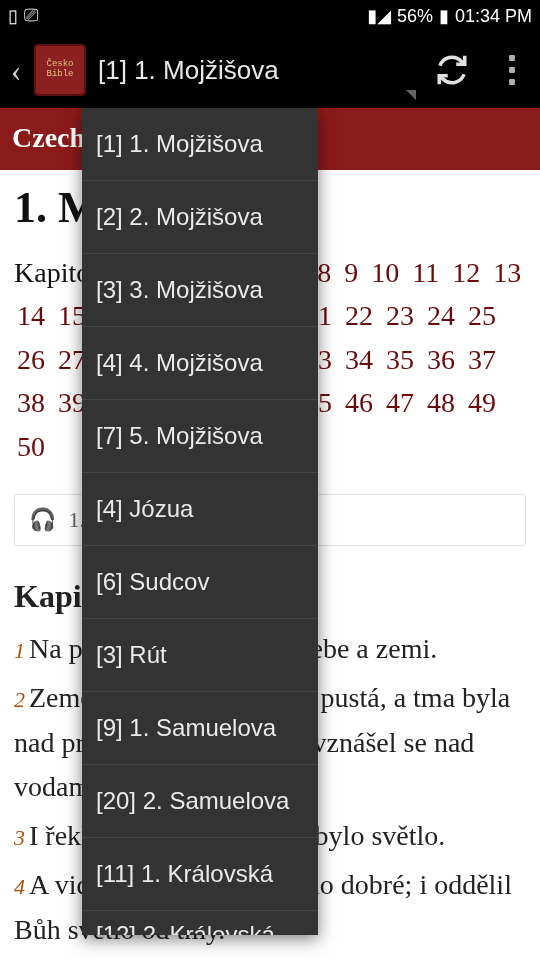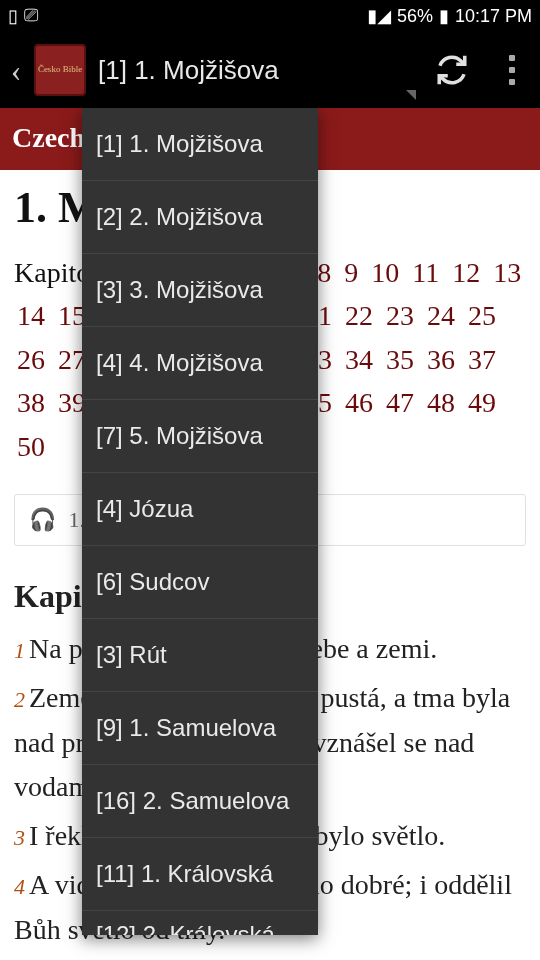--- a/index.html
+++ b/index.html
@@ -2,21 +2,21 @@
 <html><head>
 <meta charset="utf-8">
 <style>
   * { margin: 0; padding: 0; box-sizing: border-box; }
   html, body { width: 540px; height: 960px; overflow: hidden; font-family: Georgia, serif; background: #fff; }
   .status-bar { height: 32px; background: #000; color: #fff; display: flex; align-items: center; padding: 0 8px; font-family: Arial, sans-serif; font-size: 18px; }
   .status-left { display: flex; gap: 6px; }
   .status-right { margin-left: auto; display: flex; align-items: center; gap: 6px; }
   .app-bar { height: 76px; background: #000; display: flex; align-items: center; padding: 0 4px; position: relative; }
   .back-arrow { color: #ccc; font-size: 32px; width: 24px; text-align: center; }
-  .app-icon { width: 52px; height: 52px; background: #8b2020; border: 2px solid #5a1010; border-radius: 4px; margin: 0 6px; display:flex; align-items:center; justify-content:center; color:#e0c080; font-size:9px; text-align:center; line-height:1.1; font-family: Liberation Serif, serif;}
+  .app-icon { width: 52px; height: 52px; background: #8b2020; border: 2px solid #5a1010; border-radius: 4px; margin: 0 6px; display:flex; align-items:center; justify-content:center; color:#e0c080; font-size:9px; text-align:center; line-height:1.1; font-family: Liberation Mono, monospace;}
   .spinner-title { color: #e8e8e8; font-size: 26px; font-family: Arial, sans-serif; flex: 1; padding-left: 6px; }
   .spinner-caret { width:0; height:0; border-left:10px solid transparent; border-top:10px solid #666; align-self: flex-end; margin-bottom:8px; margin-right:12px;}
   .refresh-icon { width: 48px; height: 48px; display:flex; align-items:center; justify-content:center; color:#e0e0e0; font-size:34px; margin-right:20px;}
   .overflow-icon { width: 32px; display:flex; flex-direction:column; align-items:center; gap:6px; margin-right:8px;}
   .overflow-icon span { width:6px; height:6px; background:#aaa; border-radius:1px;}
   .banner { background: #8b1a1a; color: #fff; padding: 14px 12px 16px; font-size: 28px; font-weight: bold; font-family: Georgia, serif;}
   .content { padding: 6px 14px; color: #111; }
   .title { font-size: 44px; font-weight: 700; margin: 6px 0 18px; }
   .chapters { font-size: 28px; line-height: 1.55; color: #111; font-weight:500;}
   .chapters .label { color: #111; font-weight:500;}
@@ -38,21 +38,21 @@
 
   <div class="status-bar">
     <div class="status-left">
       <span>▯</span>
       <span>⎚</span>
     </div>
     <div class="status-right">
       <span>▮◢</span>
       <span>56%</span>
       <span>▮</span>
-      <span>10:17 PM</span>
+      <span>01:34 PM</span>
     </div>
   </div>
 
   <div class="app-bar">
     <div class="back-arrow">‹</div>
     <div class="app-icon">
         <span>Česko Bible</span>
       </div>
     <div class="spinner-title">[1] 1. Mojžišova</div>
     <div class="spinner-caret"></div>
@@ -95,18 +95,18 @@
   <div class="dropdown" id="dropdown">
       <div class="dropdown-item">[1] 1. Mojžišova</div>
       <div class="dropdown-item">[2] 2. Mojžišova</div>
       <div class="dropdown-item">[3] 3. Mojžišova</div>
       <div class="dropdown-item">[4] 4. Mojžišova</div>
       <div class="dropdown-item">[7] 5. Mojžišova</div>
       <div class="dropdown-item">[4] Józua</div>
       <div class="dropdown-item">[6] Sudcov</div>
       <div class="dropdown-item">[3] Rút</div>
       <div class="dropdown-item">[9] 1. Samuelova</div>
-      <div class="dropdown-item">[16] 2. Samuelova</div>
+      <div class="dropdown-item">[20] 2. Samuelova</div>
       <div class="dropdown-item">[11] 1. Královská</div>
       <div class="dropdown-item cut">[12] 2. Královská</div>
     </div>
 
 </div>
 
 </body></html>

